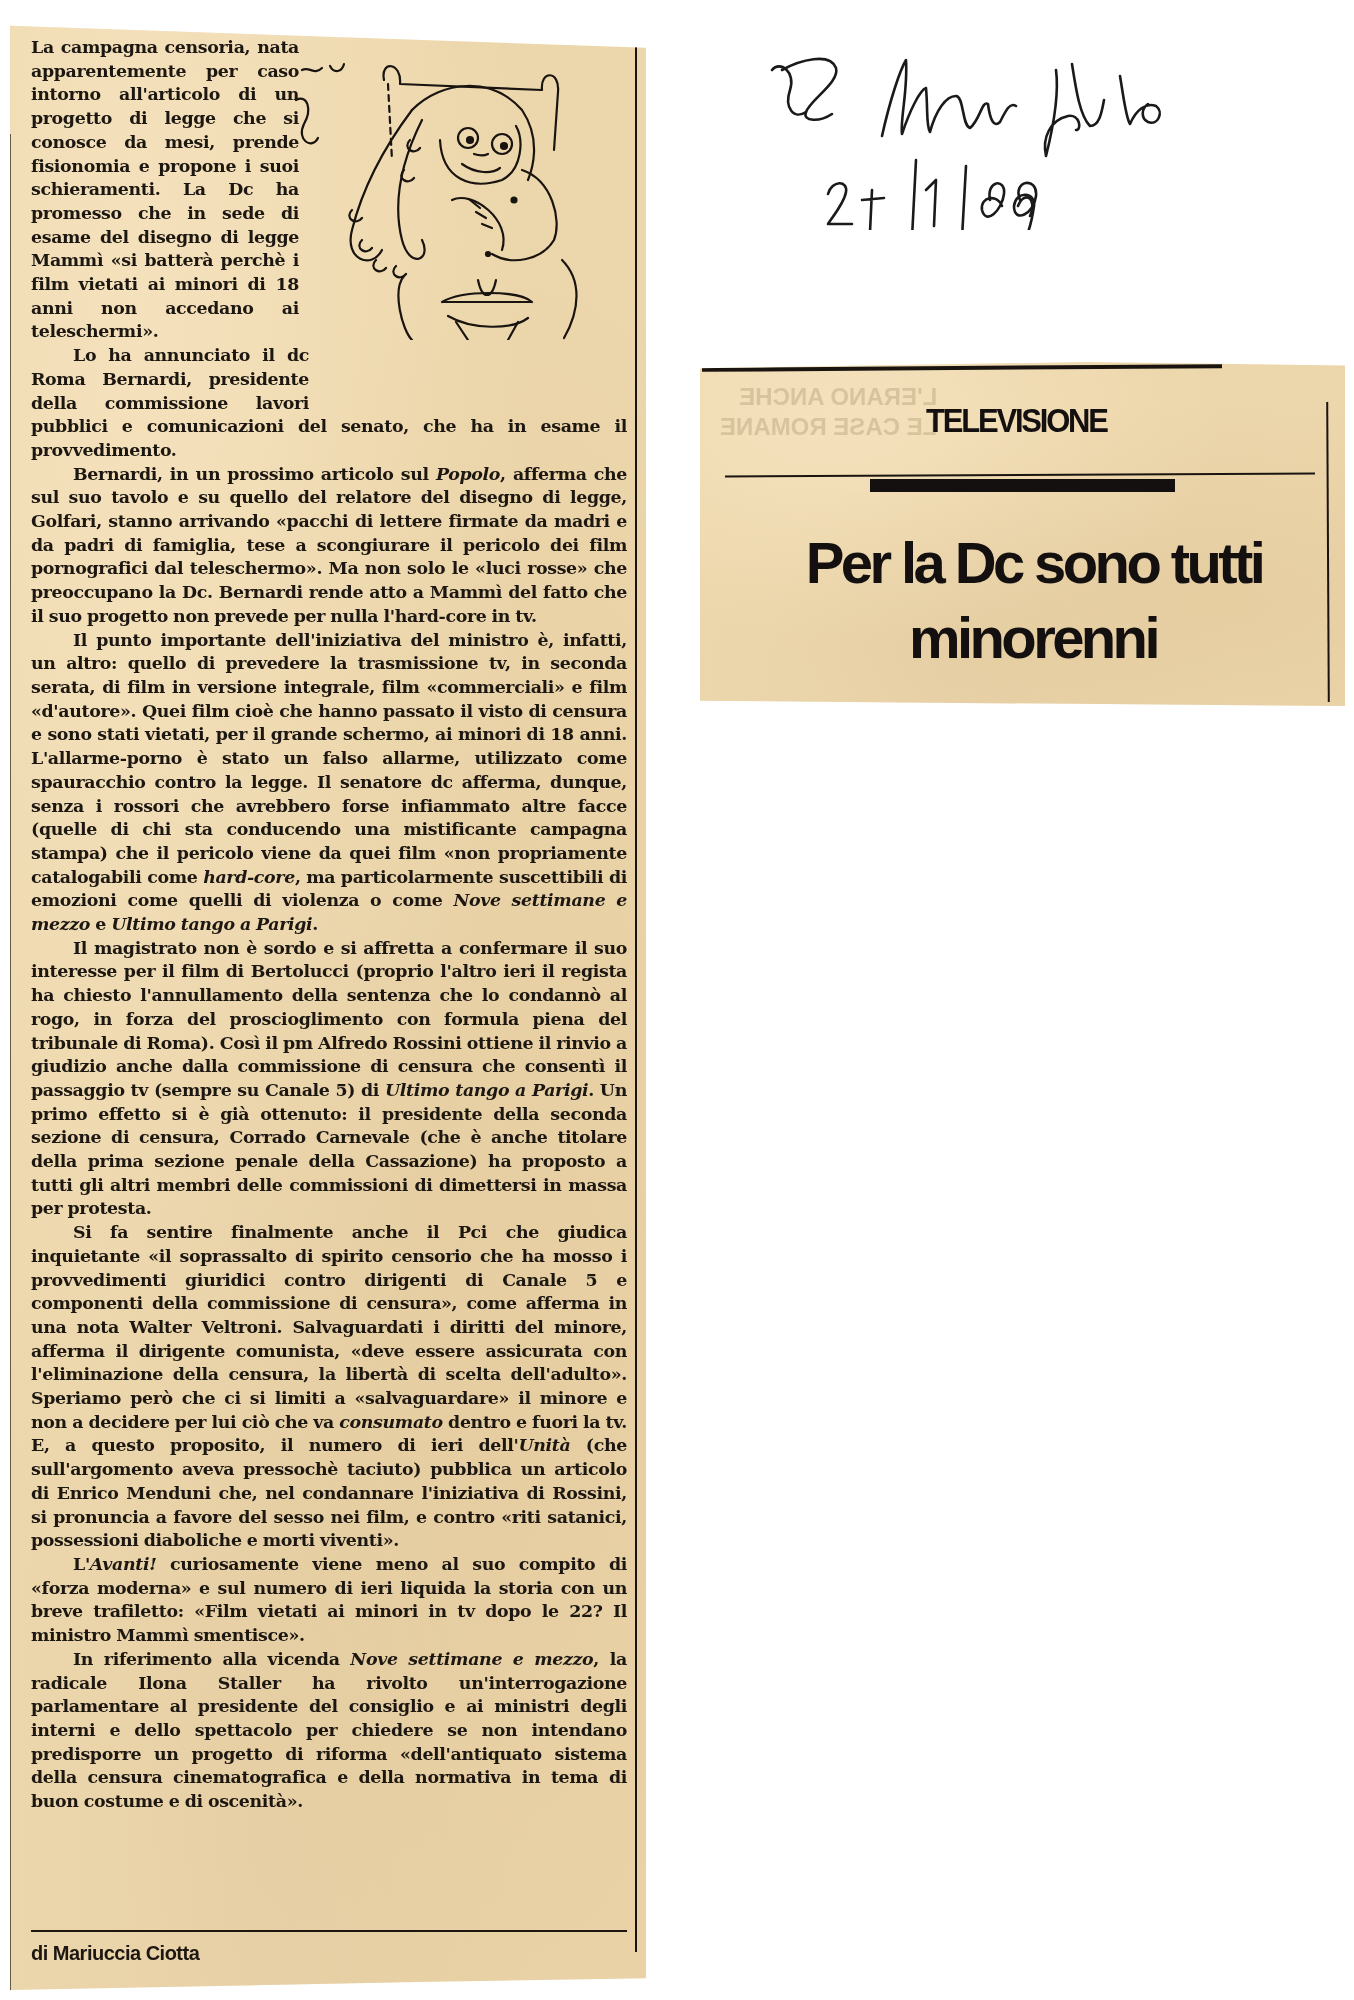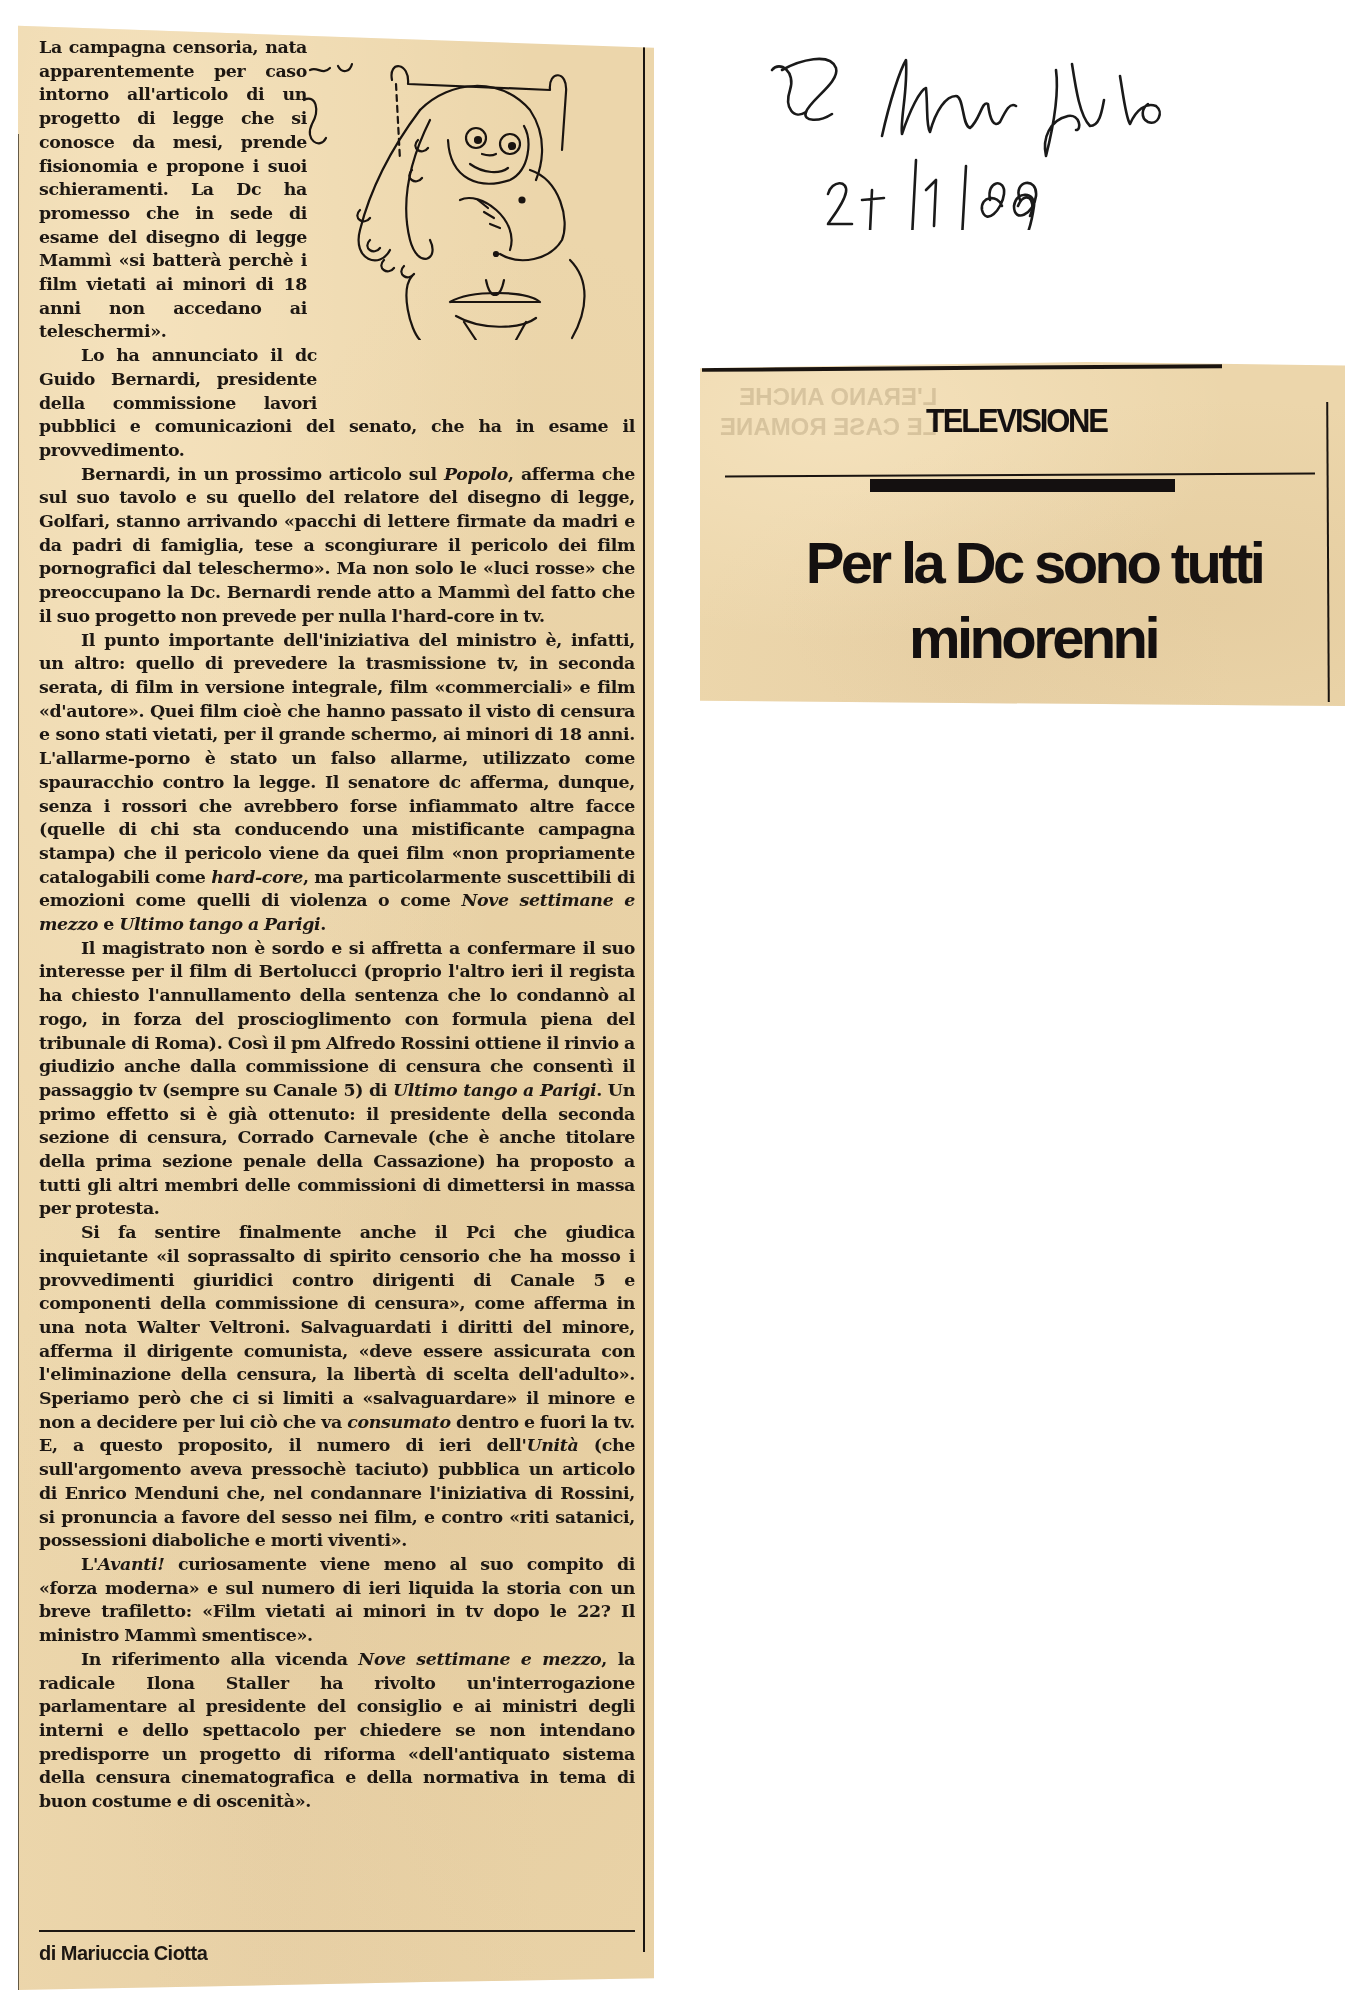--- a/index.html
+++ b/index.html
@@ -10,21 +10,21 @@
   .clip {
     position:absolute;
     background:#ecd6ab;
     background-image:
       radial-gradient(ellipse at 20% 15%, rgba(255,240,210,0.45), transparent 55%),
       radial-gradient(ellipse at 80% 70%, rgba(210,180,130,0.25), transparent 60%),
       radial-gradient(ellipse at 40% 90%, rgba(225,200,160,0.35), transparent 50%);
   }
   
   #article {
-    left:18px; top:14px; width:636px; height:1978px;
+    left:10px; top:14px; width:636px; height:1978px;
     clip-path: polygon(0 0.6%, 100% 1.7%, 100% 99.3%, 64% 99.5%, 0 99.9%);
   }
   #article .rule-right {
     position:absolute; right:9px; top:22px; bottom:40px; width:2px; background:#1a1410;
   }
   #article .rule-left {
     position:absolute; left:0; top:120px; bottom:0; width:1px; background:#2a2218; opacity:.7;
   }
   .col {
     position:absolute; left:21px; top:22px; width:596px;
@@ -154,21 +154,21 @@
       <path d="M156 276 C 180 290, 220 290, 236 278"></path>
       <path d="M164 282 L 176 300 M 226 282 L 216 300"></path>
       <path d="M186 240 C 190 260, 200 260, 204 240"></path>
     </g>
   </svg>
 
   <div class="col">
     <p class="lead">La campagna censoria, nata apparentemente per caso intorno all'articolo di un progetto di legge che si conosce da mesi, prende fisionomia e propone i suoi schieramenti. La Dc ha promesso che in sede di esame del disegno di legge Mammì «si batterà perchè i film vietati ai minori di 18 anni non accedano ai teleschermi».</p>
     <div id="paras">
         <div style="float: right; width: 318px; height: 71px;"></div>
-        <p class="ind" style="text-indent: 42px; shape-outside: none;"><span>Lo ha annunciato il dc Guido Bernardi, presidente della commissione lavori pubblici e comunicazioni del senato, che ha in esame il provvedimento.</span></p>
+        <p class="ind" style="text-indent: 42px; shape-outside: none;"><span>Lo ha annunciato il dc Roma Bernardi, presidente della commissione lavori pubblici e comunicazioni del senato, che ha in esame il provvedimento.</span></p>
         <p class="ind"><span>Bernardi, in un prossimo articolo sul </span><i>Popolo</i><span>, afferma che sul suo tavolo e su quello del relatore del disegno di legge, Golfari, stanno arrivando «pacchi di lettere firmate da madri e da padri di famiglia, tese a scongiurare il pericolo dei film pornografici dal teleschermo». Ma non solo le «luci rosse» che preoccupano la Dc. Bernardi rende atto a Mammì del fatto che il suo progetto non prevede per nulla l'hard-core in tv.</span></p>
         <p class="ind"><span>Il punto importante dell'iniziativa del ministro è, infatti, un altro: quello di prevedere la trasmissione tv, in seconda serata, di film in versione integrale, film «commerciali» e film «d'autore». Quei film cioè che hanno passato il visto di censura e sono stati vietati, per il grande schermo, ai minori di 18 anni. L'allarme-porno è stato un falso allarme, utilizzato come spauracchio contro la legge. Il senatore dc afferma, dunque, senza i rossori che avrebbero forse infiammato altre facce (quelle di chi sta conducendo una mistificante campagna stampa) che il pericolo viene da quei film «non propriamente catalogabili come </span><i>hard-core</i><span>, ma particolarmente suscettibili di emozioni come quelli di violenza o come </span><i>Nove settimane e mezzo</i><span> e </span><i>Ultimo tango a Parigi</i><span>.</span></p>
         <p class="ind"><span>Il magistrato non è sordo e si affretta a confermare il suo interesse per il film di Bertolucci (proprio l'altro ieri il regista ha chiesto l'annullamento della sentenza che lo condannò al rogo, in forza del proscioglimento con formula piena del tribunale di Roma). Così il pm Alfredo Rossini ottiene il rinvio a giudizio anche dalla commissione di censura che consentì il passaggio tv (sempre su Canale 5) di </span><i>Ultimo tango a Parigi</i><span>. Un primo effetto si è già ottenuto: il presidente della seconda sezione di censura, Corrado Carnevale (che è anche titolare della prima sezione penale della Cassazione) ha proposto a tutti gli altri membri delle commissioni di dimettersi in massa per protesta.</span></p>
         <p class="ind"><span>Si fa sentire finalmente anche il Pci che giudica inquietante «il soprassalto di spirito censorio che ha mosso i provvedimenti giuridici contro dirigenti di Canale 5 e componenti della commissione di censura», come afferma in una nota Walter Veltroni. Salvaguardati i diritti del minore, afferma il dirigente comunista, «deve essere assicurata con l'eliminazione della censura, la libertà di scelta dell'adulto». Speriamo però che ci si limiti a «salvaguardare» il minore e non a decidere per lui ciò che va </span><i>consumato</i><span> dentro e fuori la tv. E, a questo proposito, il numero di ieri dell'</span><i>Unità</i><span> (che sull'argomento aveva pressochè taciuto) pubblica un articolo di Enrico Menduni che, nel condannare l'iniziativa di Rossini, si pronuncia a favore del sesso nei film, e contro «riti satanici, possessioni diaboliche e morti viventi».</span></p>
         <p class="ind"><span>L'</span><i>Avanti!</i><span> curiosamente viene meno al suo compito di «forza moderna» e sul numero di ieri liquida la storia con un breve trafiletto: «Film vietati ai minori in tv dopo le 22? Il ministro Mammì smentisce».</span></p>
         <p class="ind"><span>In riferimento alla vicenda </span><i>Nove settimane e mezzo</i><span>, la radicale Ilona Staller ha rivolto un'interrogazione parlamentare al presidente del consiglio e ai ministri degli interni e dello spettacolo per chiedere se non intendano predisporre un progetto di riforma «dell'antiquato sistema della censura cinematografica e della normativa in tema di buon costume e di oscenità».</span></p>
       </div>
   </div>
 
   <div class="byline-rule"></div>

